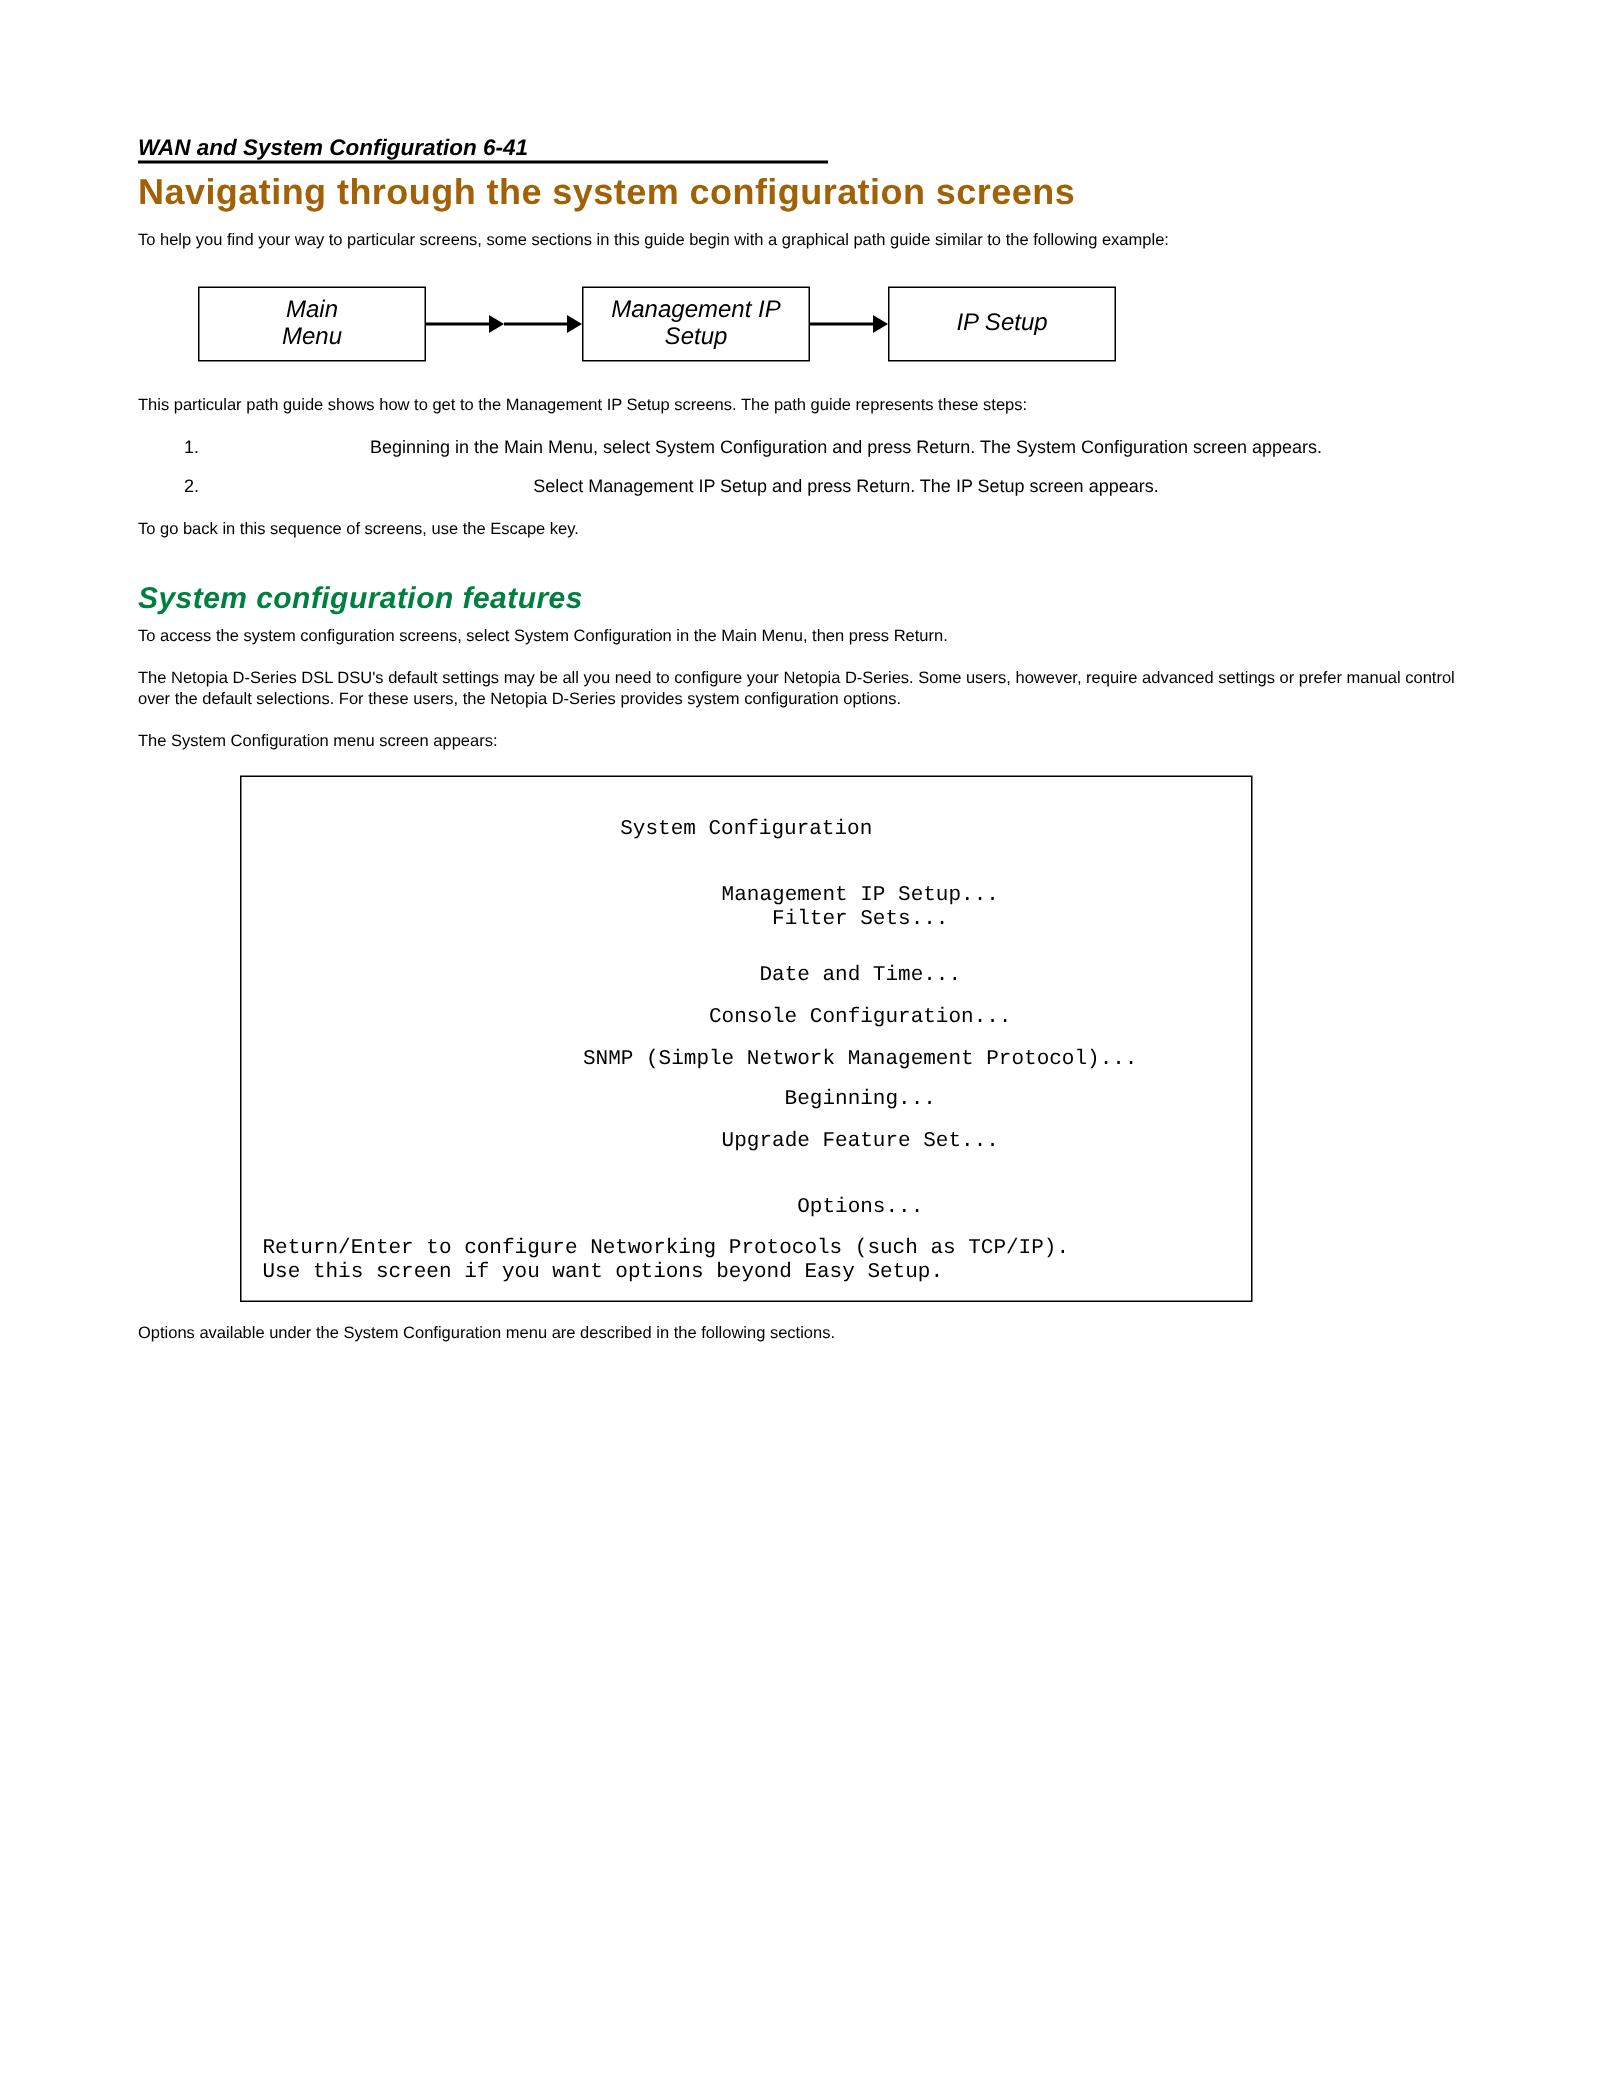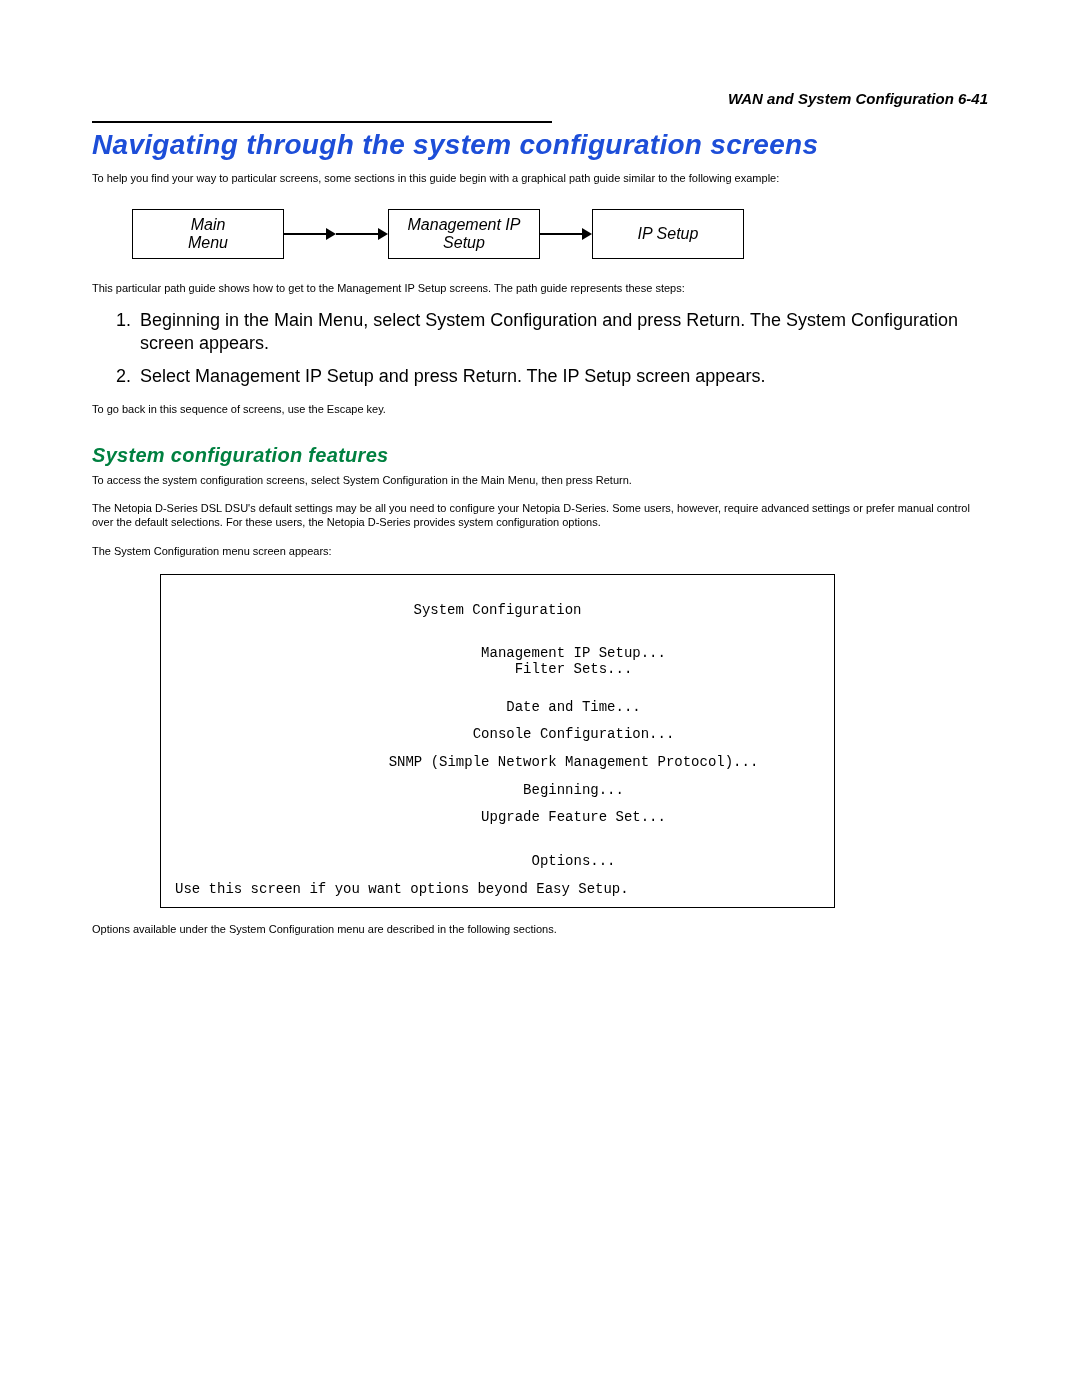--- a/index.html
+++ b/index.html
@@ -1,22 +1,22 @@
 <!DOCTYPE html>
 <html><head>
 <meta charset="utf-8">
 <style>
   html,body{margin:0;padding:0;background:#fff;color:#000;font-family:Arial,Helvetica,sans-serif;}
   .page{width:1080px;height:1397px;box-sizing:border-box;padding:90px 92px 0 92px;position:relative;}
-  .running-head{text-align:right;font-style:italic;font-weight:bold;font-size:15px;margin-bottom:14px;}
+  .running-head{font-style:italic;font-weight:bold;font-size:15px;}
   .rule{border:none;border-top:2px solid #000;width:460px;margin:0 0 6px 0;}
-  h1.section{color:#1d4ed8;font-style:italic;font-weight:bold;font-size:28px;margin:0 0 10px 0;letter-spacing:.3px;font-family:Verdana,Geneva,sans-serif;}
+  h1.section{color:#a16207;font-weight:bold;font-size:24px;margin:0 0 10px 0;letter-spacing:.3px;font-family:Verdana,Geneva,sans-serif;}
   h2.subsection{color:#008040;font-style:italic;font-weight:bold;font-size:20px;margin:28px 0 6px 0;letter-spacing:.3px;font-family:Verdana,Geneva,sans-serif;}
   p{font-size:11px;line-height:1.28;margin:0 0 14px 0;}
-  ol{font-size:18px;line-height:1.28;margin:0 0 14px 0;padding-left:44px;}
+  ol{font-size:12px;line-height:1.28;margin:0 0 14px 0;padding-left:44px;text-align:center;}
   ol li{padding-left:4px;margin-bottom:10px;}
   
   .path{display:flex;align-items:center;margin:24px 0 22px 40px;font-style:italic;}
   .pbox{border:1.5px solid #000;width:150px;height:48px;display:flex;align-items:center;justify-content:center;text-align:center;font-size:16px;line-height:1.12;}
   .arrow-wrap{display:flex;align-items:center;}
   .aline{width:42px;height:1.5px;background:#000;}
   .ahead{width:0;height:0;border-left:10px solid #000;border-top:6px solid transparent;border-bottom:6px solid transparent;}
   
   .term{border:1.5px solid #000;width:645px;margin:16px 0 14px 68px;padding:28px 14px 10px 14px;font-family:"Courier New",Courier,monospace;font-size:14px;line-height:1.12;}
   .term .title{text-align:center;margin-bottom:28px;}
@@ -79,18 +79,19 @@
     <div class="menu">
       <div class="tight">Management IP Setup...</div>
       <div style="margin-bottom:22px;">Filter Sets...</div>
       <div>Date and Time...</div>
       <div>Console Configuration...</div>
       <div>SNMP (Simple Network Management Protocol)...</div>
       <div>Beginning...</div>
       <div>Upgrade Feature Set...</div>
       <div class="gap">Options...</div>
     </div>
+    <div class="foot">Return/Enter to configure Networking Protocols (such as TCP/IP).</div>
     <div class="foot" style="margin-top:0;">Use this screen if you want options beyond Easy Setup.</div>
   </div>
 
   <p>Options available under the System Configuration menu are described in the following sections.</p>
 
 </div>
 
 </body></html>

